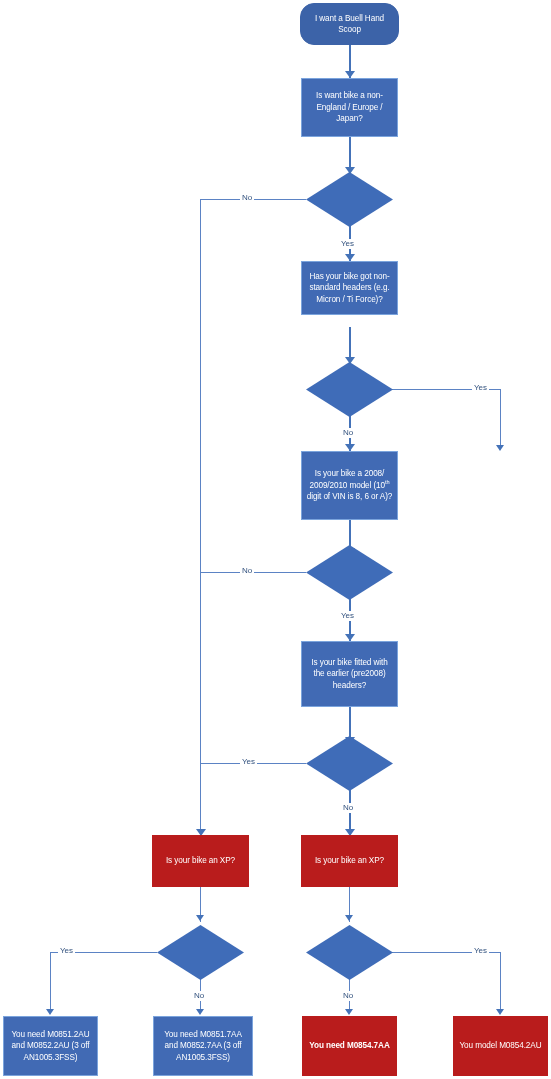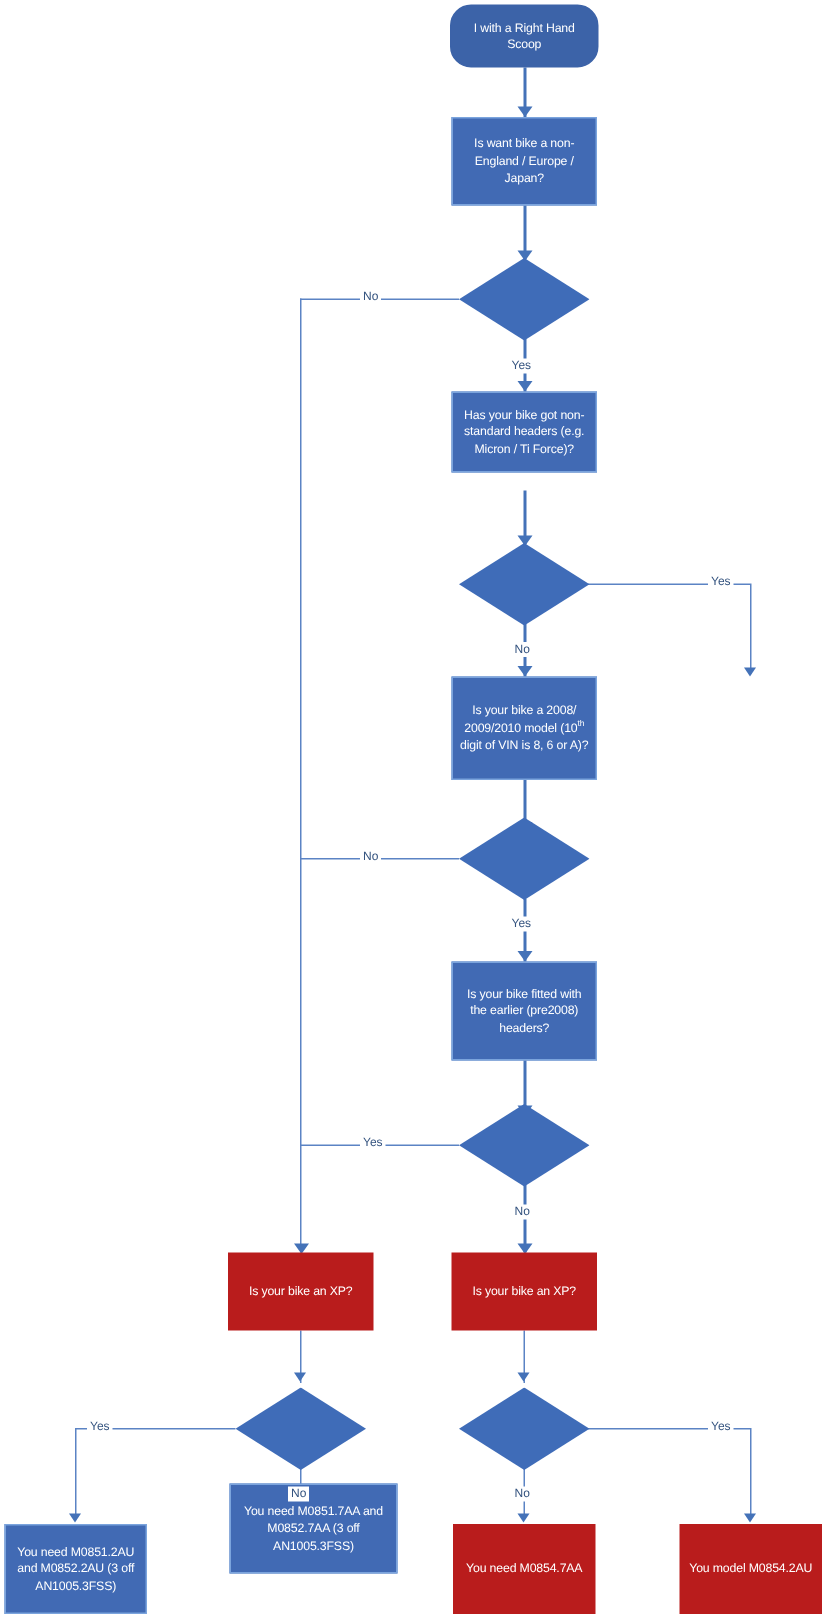--- a/index.html
+++ b/index.html
@@ -191,21 +191,21 @@
       </svg>
   </div>
 
   <div class="diamond" style="left:306px; top:925px;">
     <svg width="87" height="55" viewBox="0 0 87 55">
         <polygon points="43.5,0 87,27.5 43.5,55 0,27.5" fill="#3f6cb8"></polygon>
       </svg>
   </div>
 
   <div class="node terminator" style="left:300px; top:3px; width:99px; height:42px;">
-    <span class="txt">I with a Right Hand Scoop</span>
+    <span class="txt">I want a Buell Hand Scoop</span>
   </div>
 
   <div class="node" style="left:301px; top:78px; width:97px; height:59px;">
     <span class="txt">Is want bike a non-England / Europe / Japan?</span>
   </div>
 
   <div class="node" style="left:301px; top:261px; width:97px; height:54px;">
     <span class="txt">Has your bike got non-standard headers (e.g. Micron / Ti Force)?</span>
   </div>
 
@@ -223,25 +223,25 @@
   </div>
 
   <div class="node plainfill" style="left:301px; top:835px; width:97px; height:52px;">
     <span class="txt">Is your bike an XP?</span>
   </div>
 
   <div class="node" style="left:3px; top:1016px; width:95px; height:60px;">
     <span class="txt">You need M0851.2AU and M0852.2AU (3 off AN1005.3FSS)</span>
   </div>
 
-  <div class="node" style="left:153px; top:989px; width:112px; height:60px;">
+  <div class="node" style="left:153px; top:1016px; width:100px; height:60px;">
     <span class="txt">You need M0851.7AA and M0852.7AA (3 off AN1005.3FSS)</span>
   </div>
 
-  <div class="node plainfill" style="left:302px; top:1016px; width:95px; height:60px;">
+  <div class="node plainfill" style="left:302px; top:1016px; width:95px; height:60px;font-weight:bold;">
     <span class="txt">You need M0854.7AA</span>
   </div>
 
   <div class="node plainfill" style="left:453px; top:1016px; width:95px; height:60px;">
     <span class="txt">You model M0854.2AU</span>
   </div>
 
 </div>
 
 </body></html>

